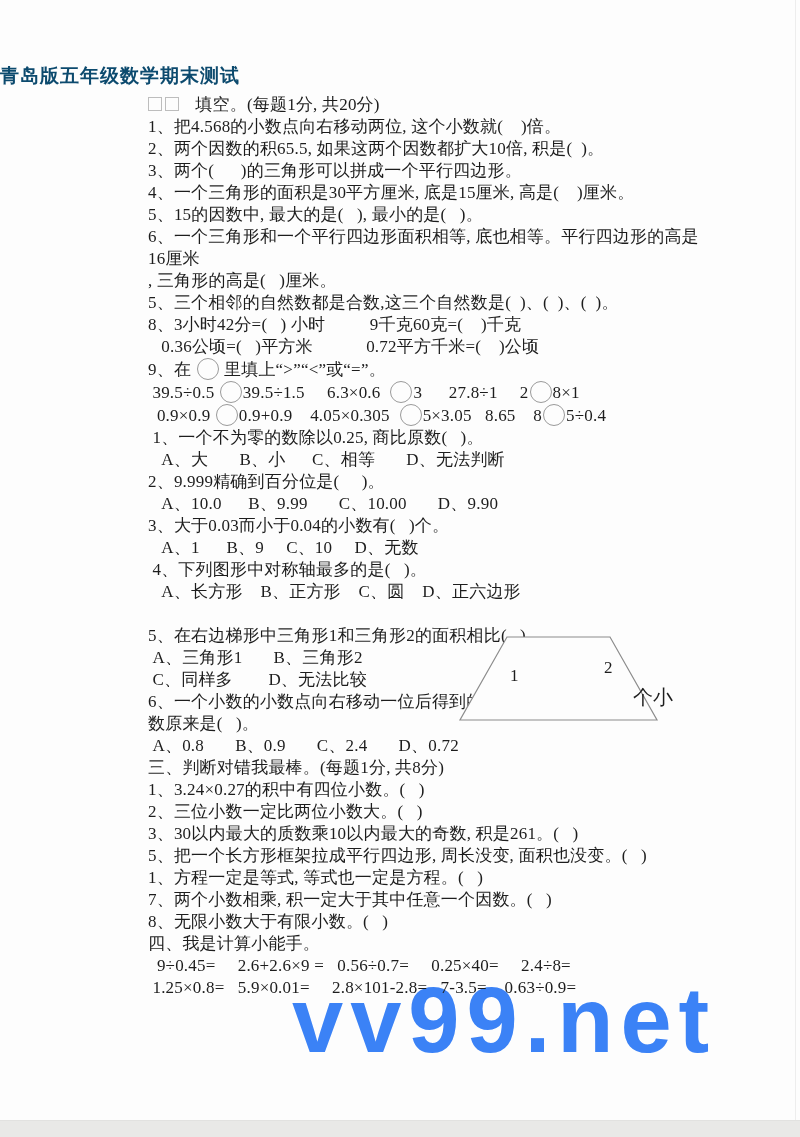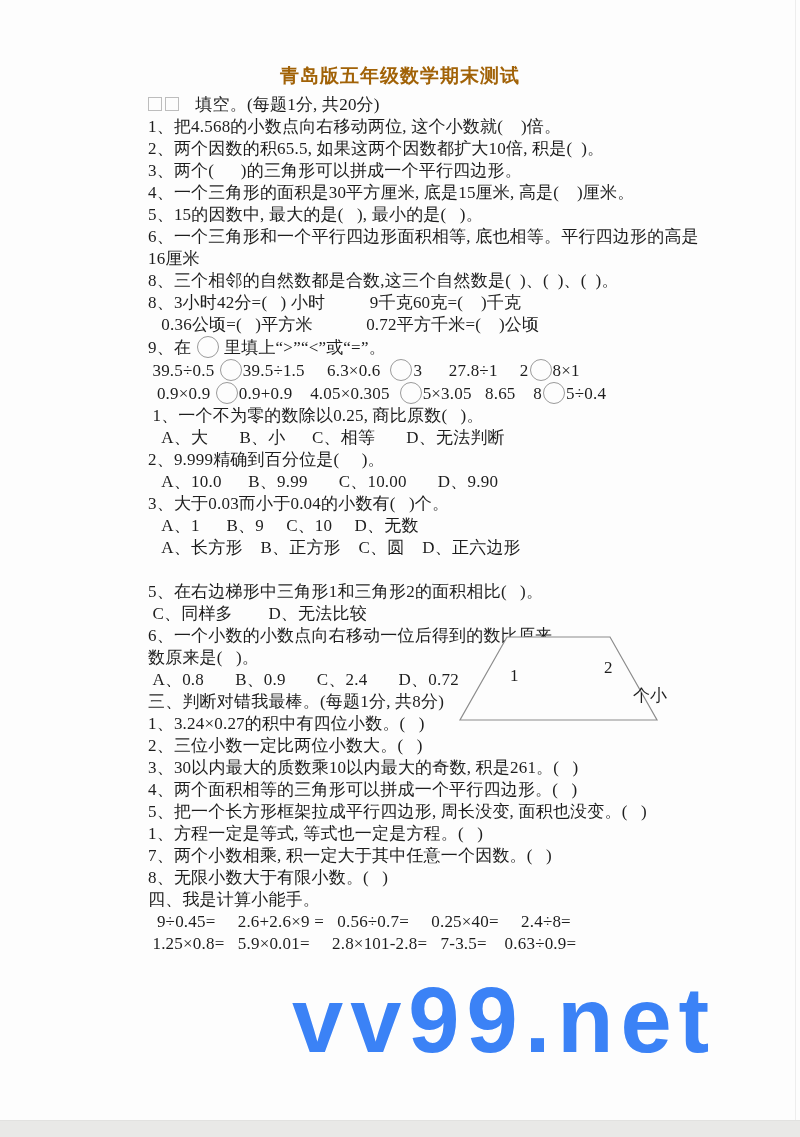--- a/index.html
+++ b/index.html
@@ -18,26 +18,25 @@
     font-size:92px;
     letter-spacing:7px;
     color:#3b82f6;
     white-space:nowrap;
     z-index:1;
     user-select:none;
   }
   .doc-title{
     position:absolute;
     left:0;top:63px;width:800px;
-    text-align:center;
     font-family:"Liberation Sans", sans-serif;
     font-weight:700;
     font-size:19px;
     letter-spacing:1px;
-    color:#a16207;
+    color:#0c4a6e;
     z-index:2;
   }
   .content{
     position:absolute;
     left:100px;top:94px;
     width:616px;
     z-index:2;
   }
   .line{
     font-size:17px;
@@ -61,21 +60,21 @@
     display:inline-block;
     width:12px;height:12px;
     border:1.2px solid #bdbdbd;
     margin:0 3px 0 0;
     vertical-align:-1px;
     background:transparent;
   }
   .q6-tail{
     position:absolute;
     left:633px;top:684px;
-    font-size:17px;
+    font-size:20px;
     color:#1d1d1d;
     z-index:4;
     white-space:nowrap;
   }
   .trapezoid-wrap{
     position:absolute;
     left:452px;top:629px;
     width:214px;height:98px;
     z-index:3;
   }
@@ -105,44 +104,46 @@
   <div class="doc-title">青岛版五年级数学期末测试</div>
 
   <div class="content" id="content">
       <div class="line"><span class="tofu"></span><span class="tofu"></span>   填空。(每题1分, 共20分)</div>
       <div class="line">1、把4.568的小数点向右移动两位, 这个小数就(    )倍。</div>
       <div class="line">2、两个因数的积65.5, 如果这两个因数都扩大10倍, 积是(  )。</div>
       <div class="line">3、两个(      )的三角形可以拼成一个平行四边形。</div>
       <div class="line">4、一个三角形的面积是30平方厘米, 底是15厘米, 高是(    )厘米。</div>
       <div class="line">5、15的因数中, 最大的是(   ), 最小的是(   )。</div>
       <div class="line">6、一个三角形和一个平行四边形面积相等, 底也相等。平行四边形的高是16厘米</div>
-      <div class="line">8、三个相邻的自然数都是合数,这三个自然数是(  )、(  )、(  )。</div>
+      <div class="line">, 三角形的高是(   )厘米。</div>
+      <div class="line">5、三个相邻的自然数都是合数,这三个自然数是(  )、(  )、(  )。</div>
       <div class="line">8、3小时42分=(   ) 小时          9千克60克=(    )千克</div>
       <div class="line">   0.36公顷=(   )平方米            0.72平方千米=(    )公顷</div>
       <div class="line">9、在 <span class="cmp-circle"></span> 里填上“&gt;”“&lt;”或“=”。</div>
       <div class="line"> 39.5÷0.5 <span class="cmp-circle"></span>39.5÷1.5     6.3×0.6  <span class="cmp-circle"></span>3      27.8÷1     2<span class="cmp-circle"></span>8×1</div>
       <div class="line">  0.9×0.9 <span class="cmp-circle"></span>0.9+0.9    4.05×0.305  <span class="cmp-circle"></span>5×3.05   8.65    8<span class="cmp-circle"></span>5÷0.4</div>
       <div class="line"> 1、一个不为零的数除以0.25, 商比原数(   )。</div>
       <div class="line">   A、大       B、小      C、相等       D、无法判断</div>
       <div class="line">2、9.999精确到百分位是(     )。</div>
       <div class="line">   A、10.0      B、9.99       C、10.00       D、9.90</div>
       <div class="line">3、大于0.03而小于0.04的小数有(   )个。</div>
       <div class="line">   A、1      B、9     C、10     D、无数</div>
+      <div class="line"> 4、下列图形中对称轴最多的是(   )。</div>
       <div class="line">   A、长方形    B、正方形    C、圆    D、正六边形</div>
       <div class="line">&nbsp;</div>
       <div class="line">5、在右边梯形中三角形1和三角形2的面积相比(   )。</div>
+      <div class="line"> A、三角形1       B、三角形2</div>
       <div class="line"> C、同样多        D、无法比较</div>
       <div class="line">6、一个小数的小数点向右移动一位后得到的数比原来</div>
       <div class="line">数原来是(   )。</div>
       <div class="line"> A、0.8       B、0.9       C、2.4       D、0.72</div>
       <div class="line">三、判断对错我最棒。(每题1分, 共8分)</div>
       <div class="line">1、3.24×0.27的积中有四位小数。(   )</div>
       <div class="line">2、三位小数一定比两位小数大。(   )</div>
       <div class="line">3、30以内最大的质数乘10以内最大的奇数, 积是261。(   )</div>
-      <div class="line">4、两个面积相等的三角形可以拼成一个平行四边形。(   )</div>
       <div class="line">5、把一个长方形框架拉成平行四边形, 周长没变, 面积也没变。(   )</div>
       <div class="line">1、方程一定是等式, 等式也一定是方程。(   )</div>
       <div class="line">7、两个小数相乘, 积一定大于其中任意一个因数。(   )</div>
       <div class="line">8、无限小数大于有限小数。(   )</div>
       <div class="line">四、我是计算小能手。</div>
       <div class="line">  9÷0.45=     2.6+2.6×9 =   0.56÷0.7=     0.25×40=     2.4÷8=</div>
       <div class="line"> 1.25×0.8=   5.9×0.01=     2.8×101-2.8=   7-3.5=    0.63÷0.9=</div>
     </div>
 
   <span class="q6-tail">个小</span>

